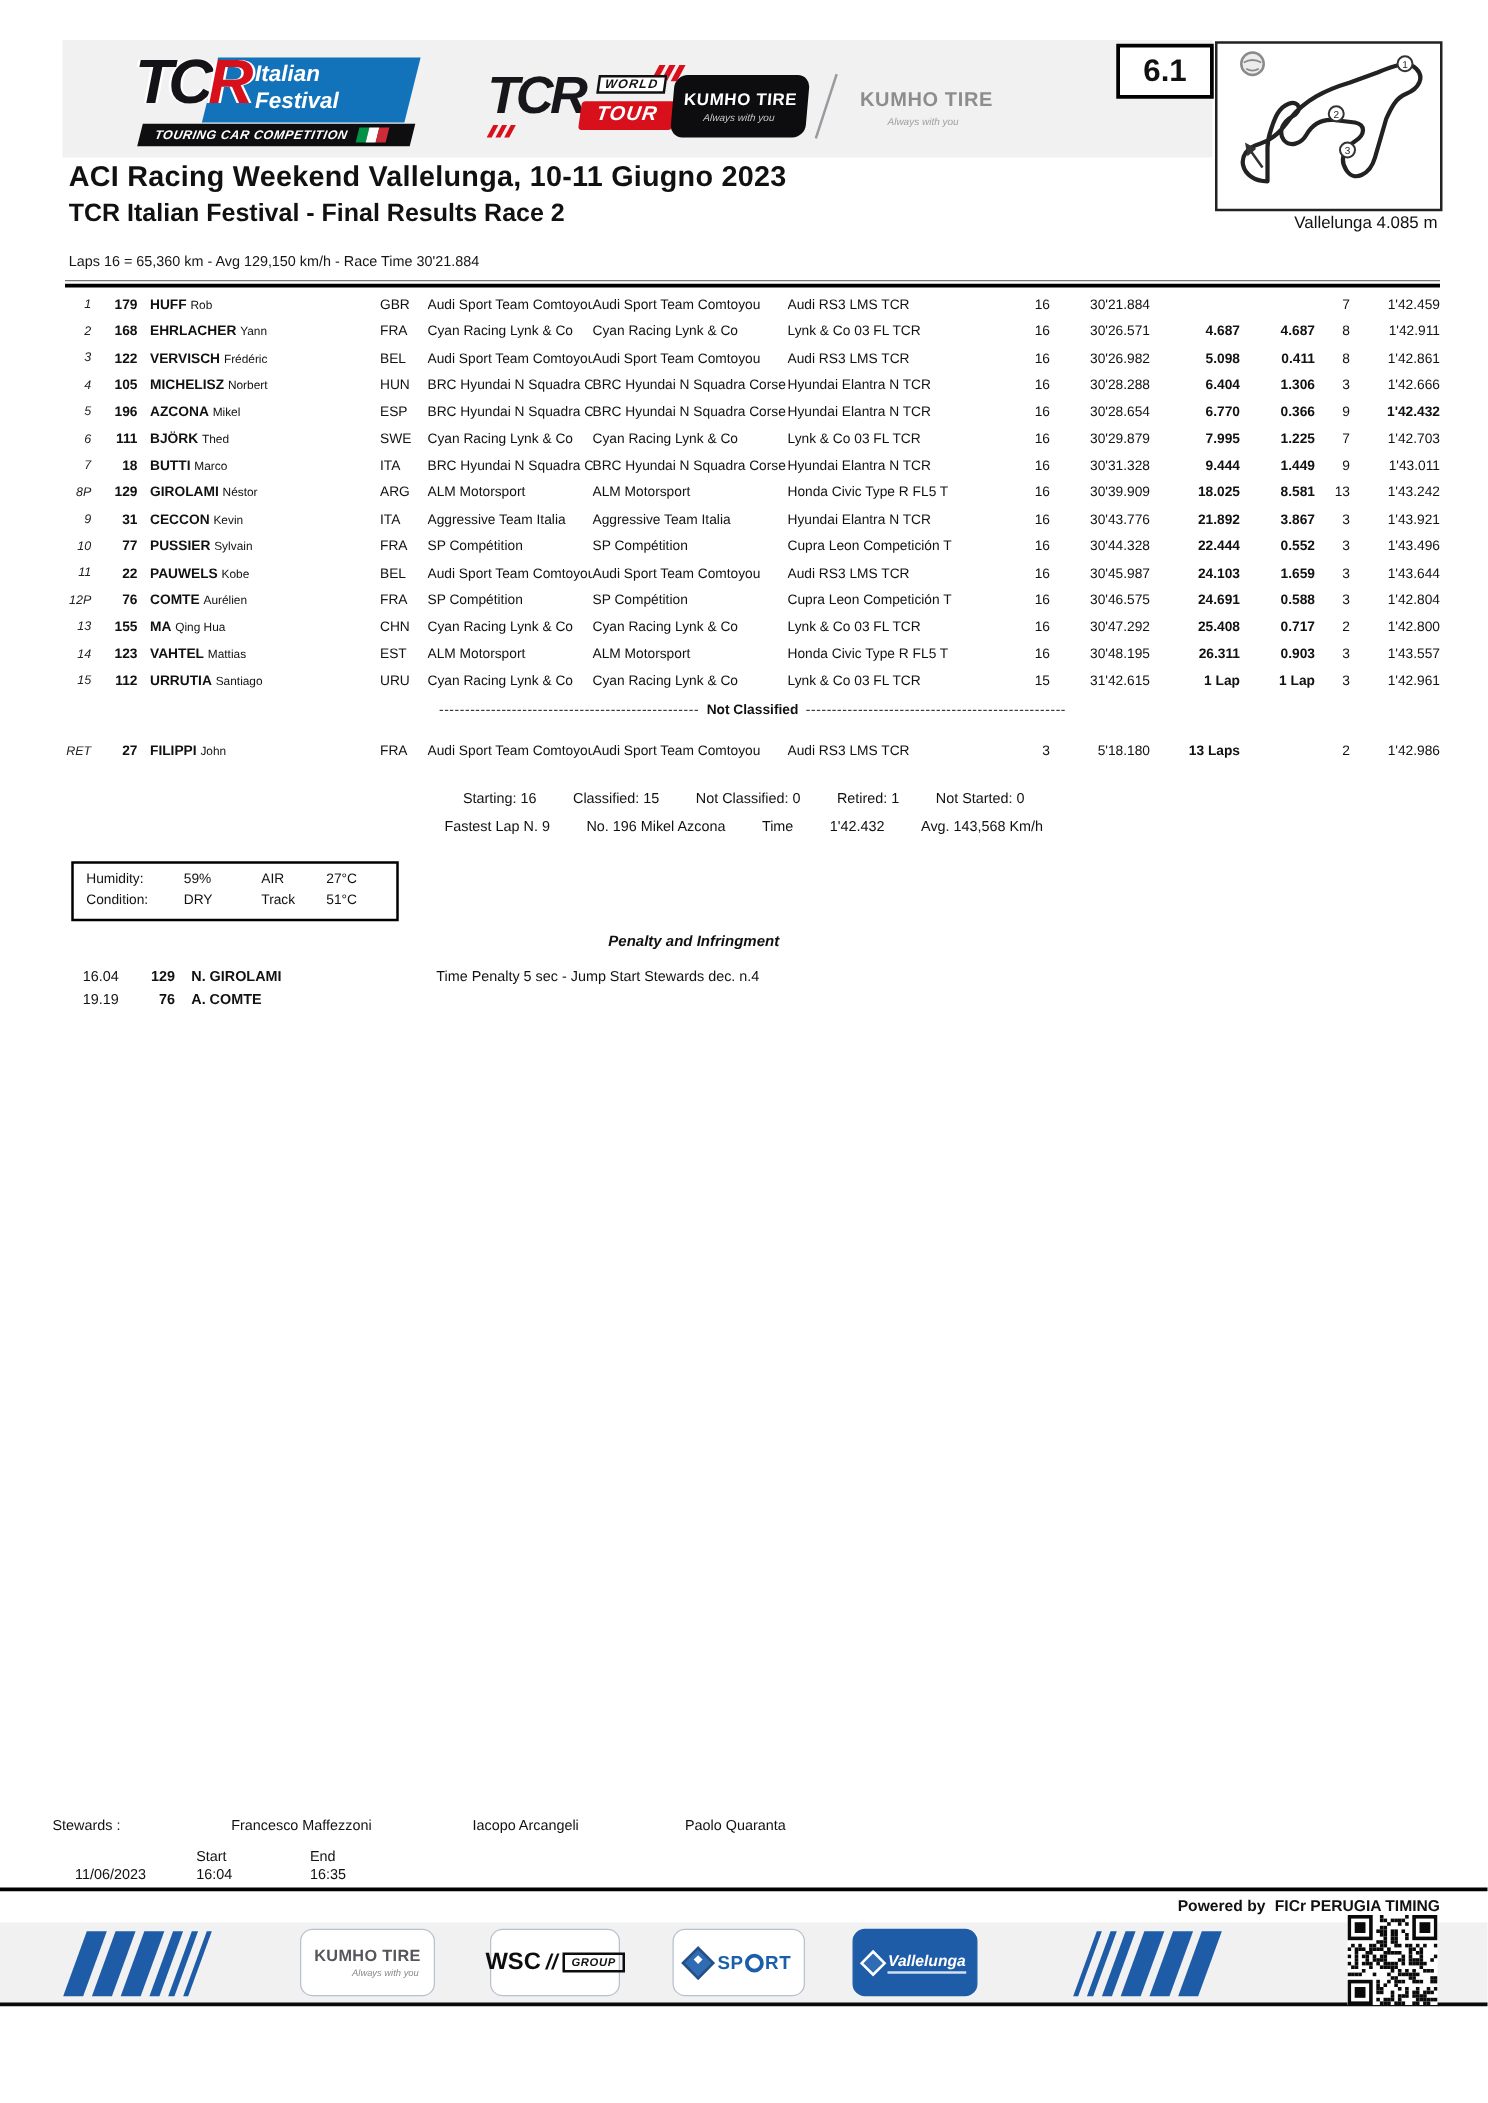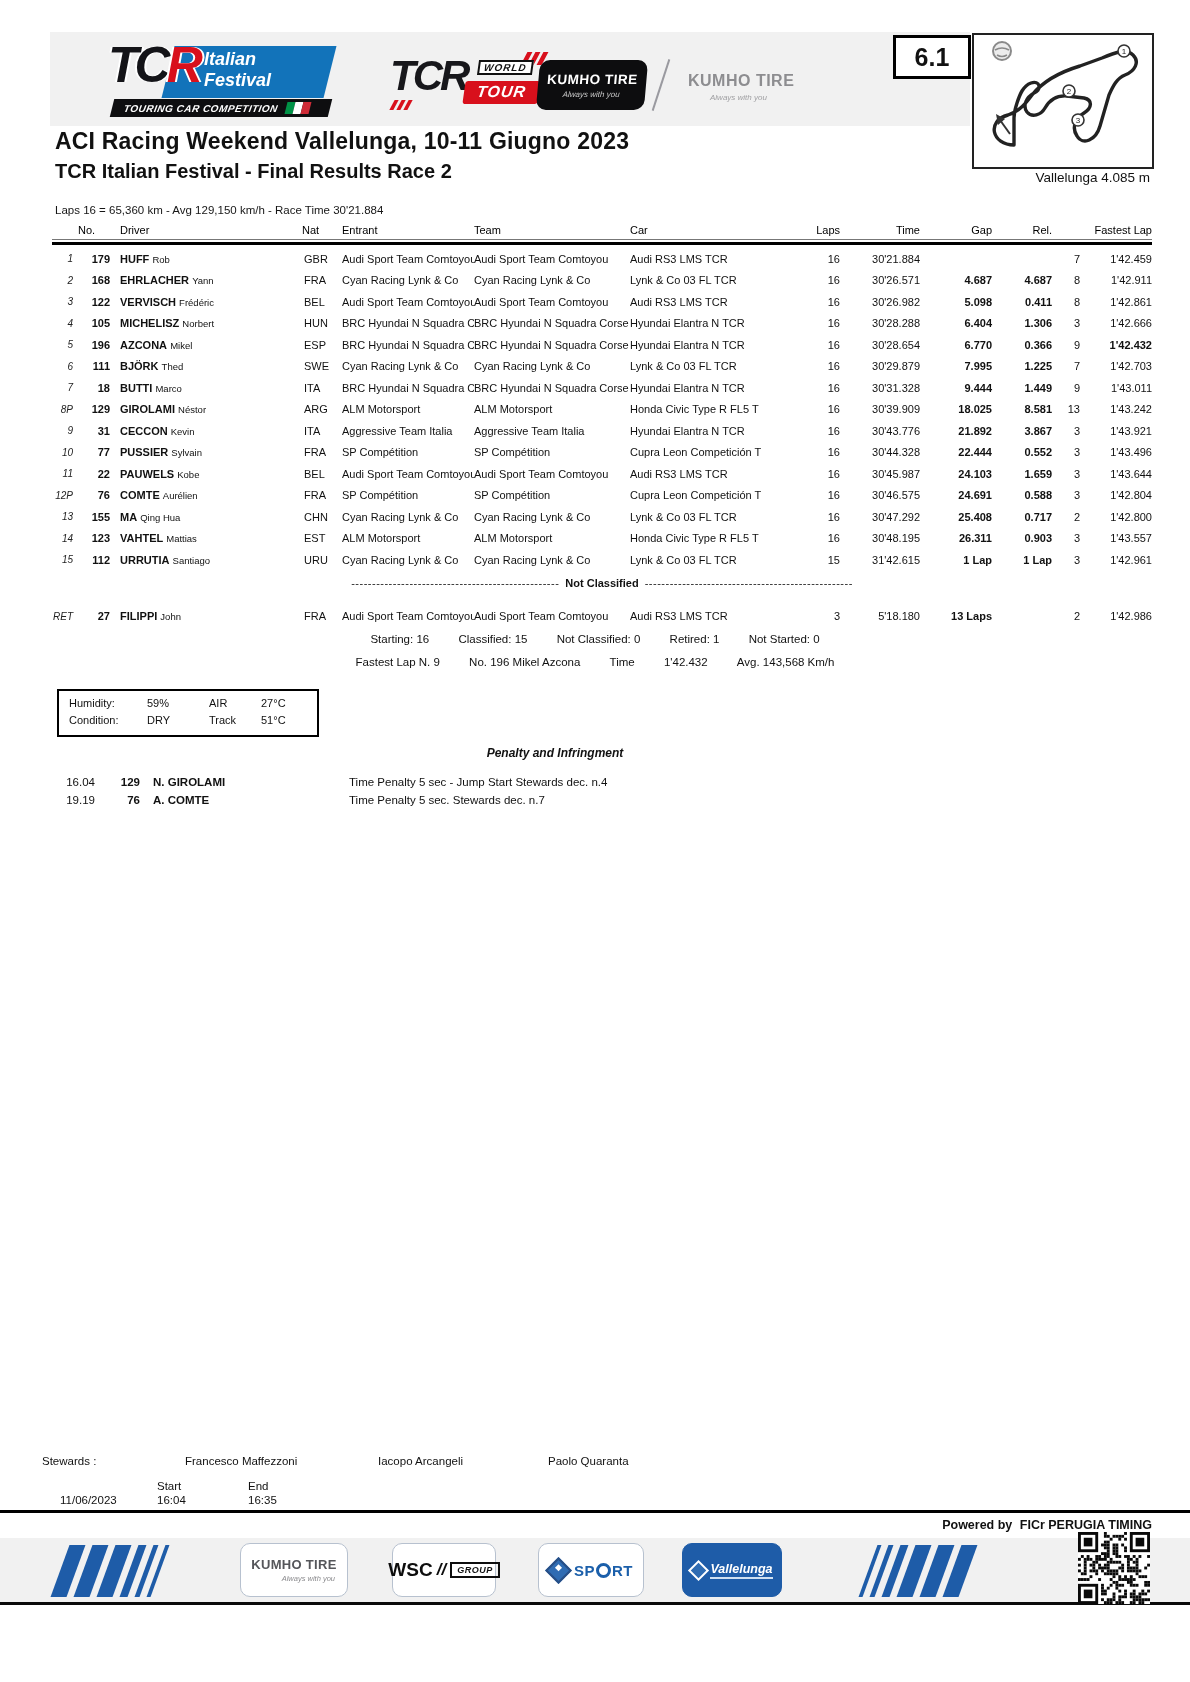--- a/index.html
+++ b/index.html
@@ -217,34 +217,20 @@
       <text x="104" y="88" font-size="8" text-anchor="middle" fill="#222">3</text>
     </svg>
   </div>
   <div class="abs map-caption">Vallelunga 4.085 m</div>
 
   <div class="abs title">ACI Racing Weekend Vallelunga, 10-11 Giugno 2023</div>
   <div class="abs subtitle">TCR Italian Festival - Final Results Race 2</div>
   <div class="abs infoline">Laps 16 = 65,360 km  -  Avg 129,150 km/h  -  Race Time 30'21.884</div>
 
   <div class="abs results">
-    <div class="grid rheader">
-      <span></span>
-      <span>No.</span>
-      <span style="padding-left:8px">Driver</span>
-      <span>Nat</span>
-      <span>Entrant</span>
-      <span>Team</span>
-      <span>Car</span>
-      <span class="hdr-right">Laps</span>
-      <span class="hdr-right">Time</span>
-      <span class="hdr-right">Gap</span>
-      <span class="hdr-right">Rel.</span>
-      <span class="fl-span">Fastest Lap</span>
-    </div>
     <div class="rule1"></div>
     <div class="rule2"></div>
 
     <div>
         <div class="grid rrow">
     <span class="c pos">1</span>
     <span class="c no">179</span>
     <span class="c driver"><span class="surname">HUFF</span> <span class="firstname">Rob</span></span>
     <span class="c nat">GBR</span>
     <span class="c clip">Audi Sport Team Comtoyou</span>
@@ -525,21 +511,20 @@
       <div class="prow">
     <span class="p-time">16.04</span>
     <span class="p-no">129</span>
     <span class="p-driver">N. GIROLAMI</span>
     <span class="p-text">Time Penalty 5 sec - Jump Start Stewards dec. n.4</span>
   </div>
       <div class="prow">
     <span class="p-time">19.19</span>
     <span class="p-no">76</span>
     <span class="p-driver">A. COMTE</span>
-    <span class="p-text">Time Penalty 5 sec. Stewards dec. n.7</span>
   </div>
     </div>
 
   <span class="abs stw-label">Stewards :</span>
   <span class="abs stw-n1">Francesco Maffezzoni</span>
   <span class="abs stw-n2">Iacopo Arcangeli</span>
   <span class="abs stw-n3">Paolo Quaranta</span>
   <span class="abs stw-sl">Start</span>
   <span class="abs stw-el">End</span>
   <span class="abs stw-date">11/06/2023</span>

